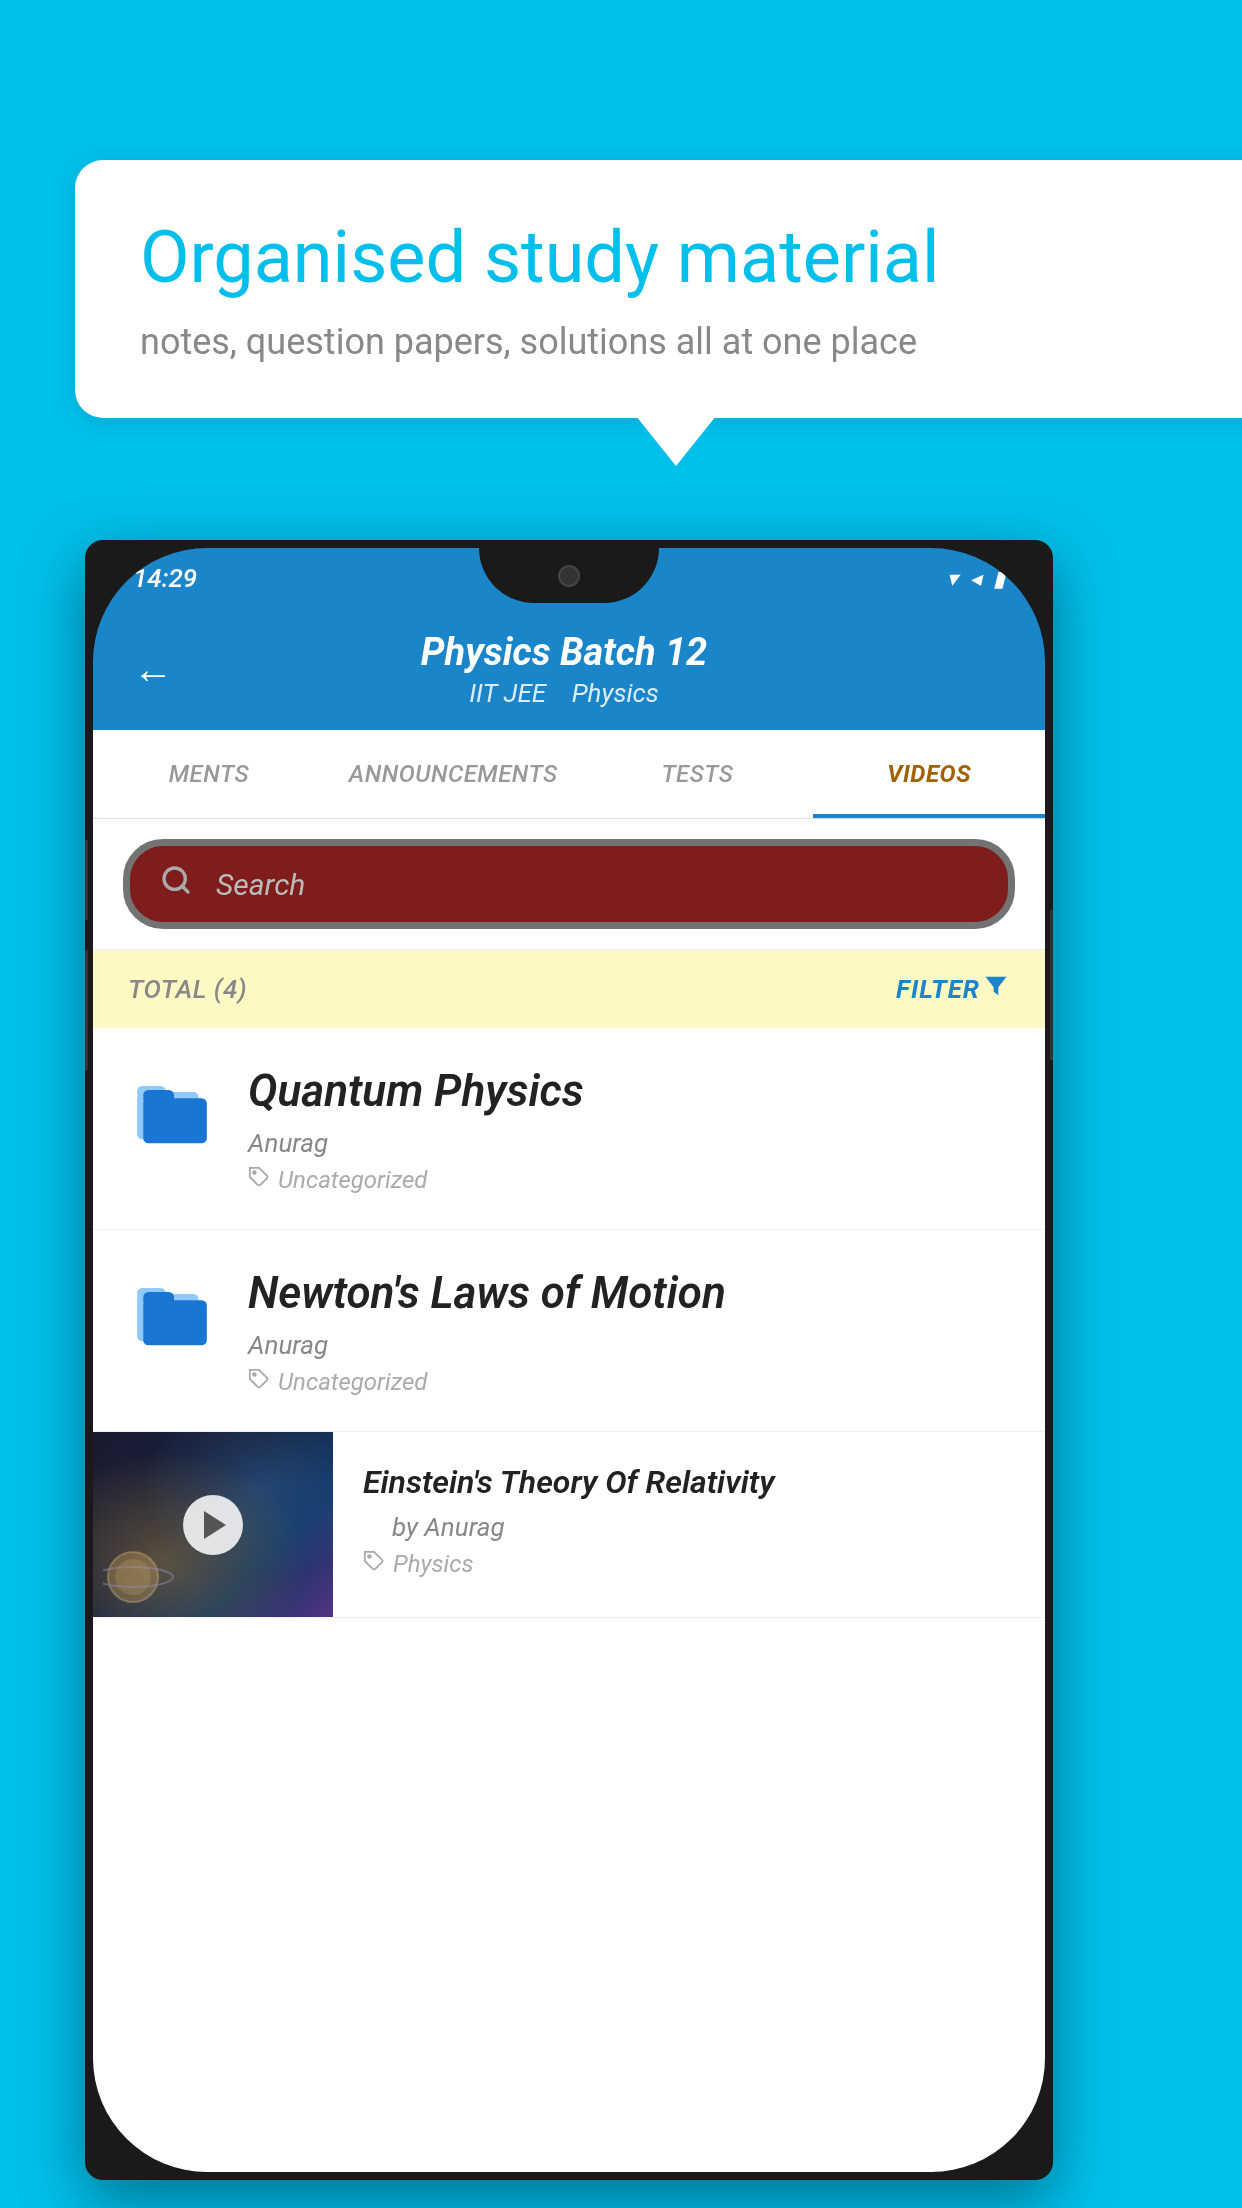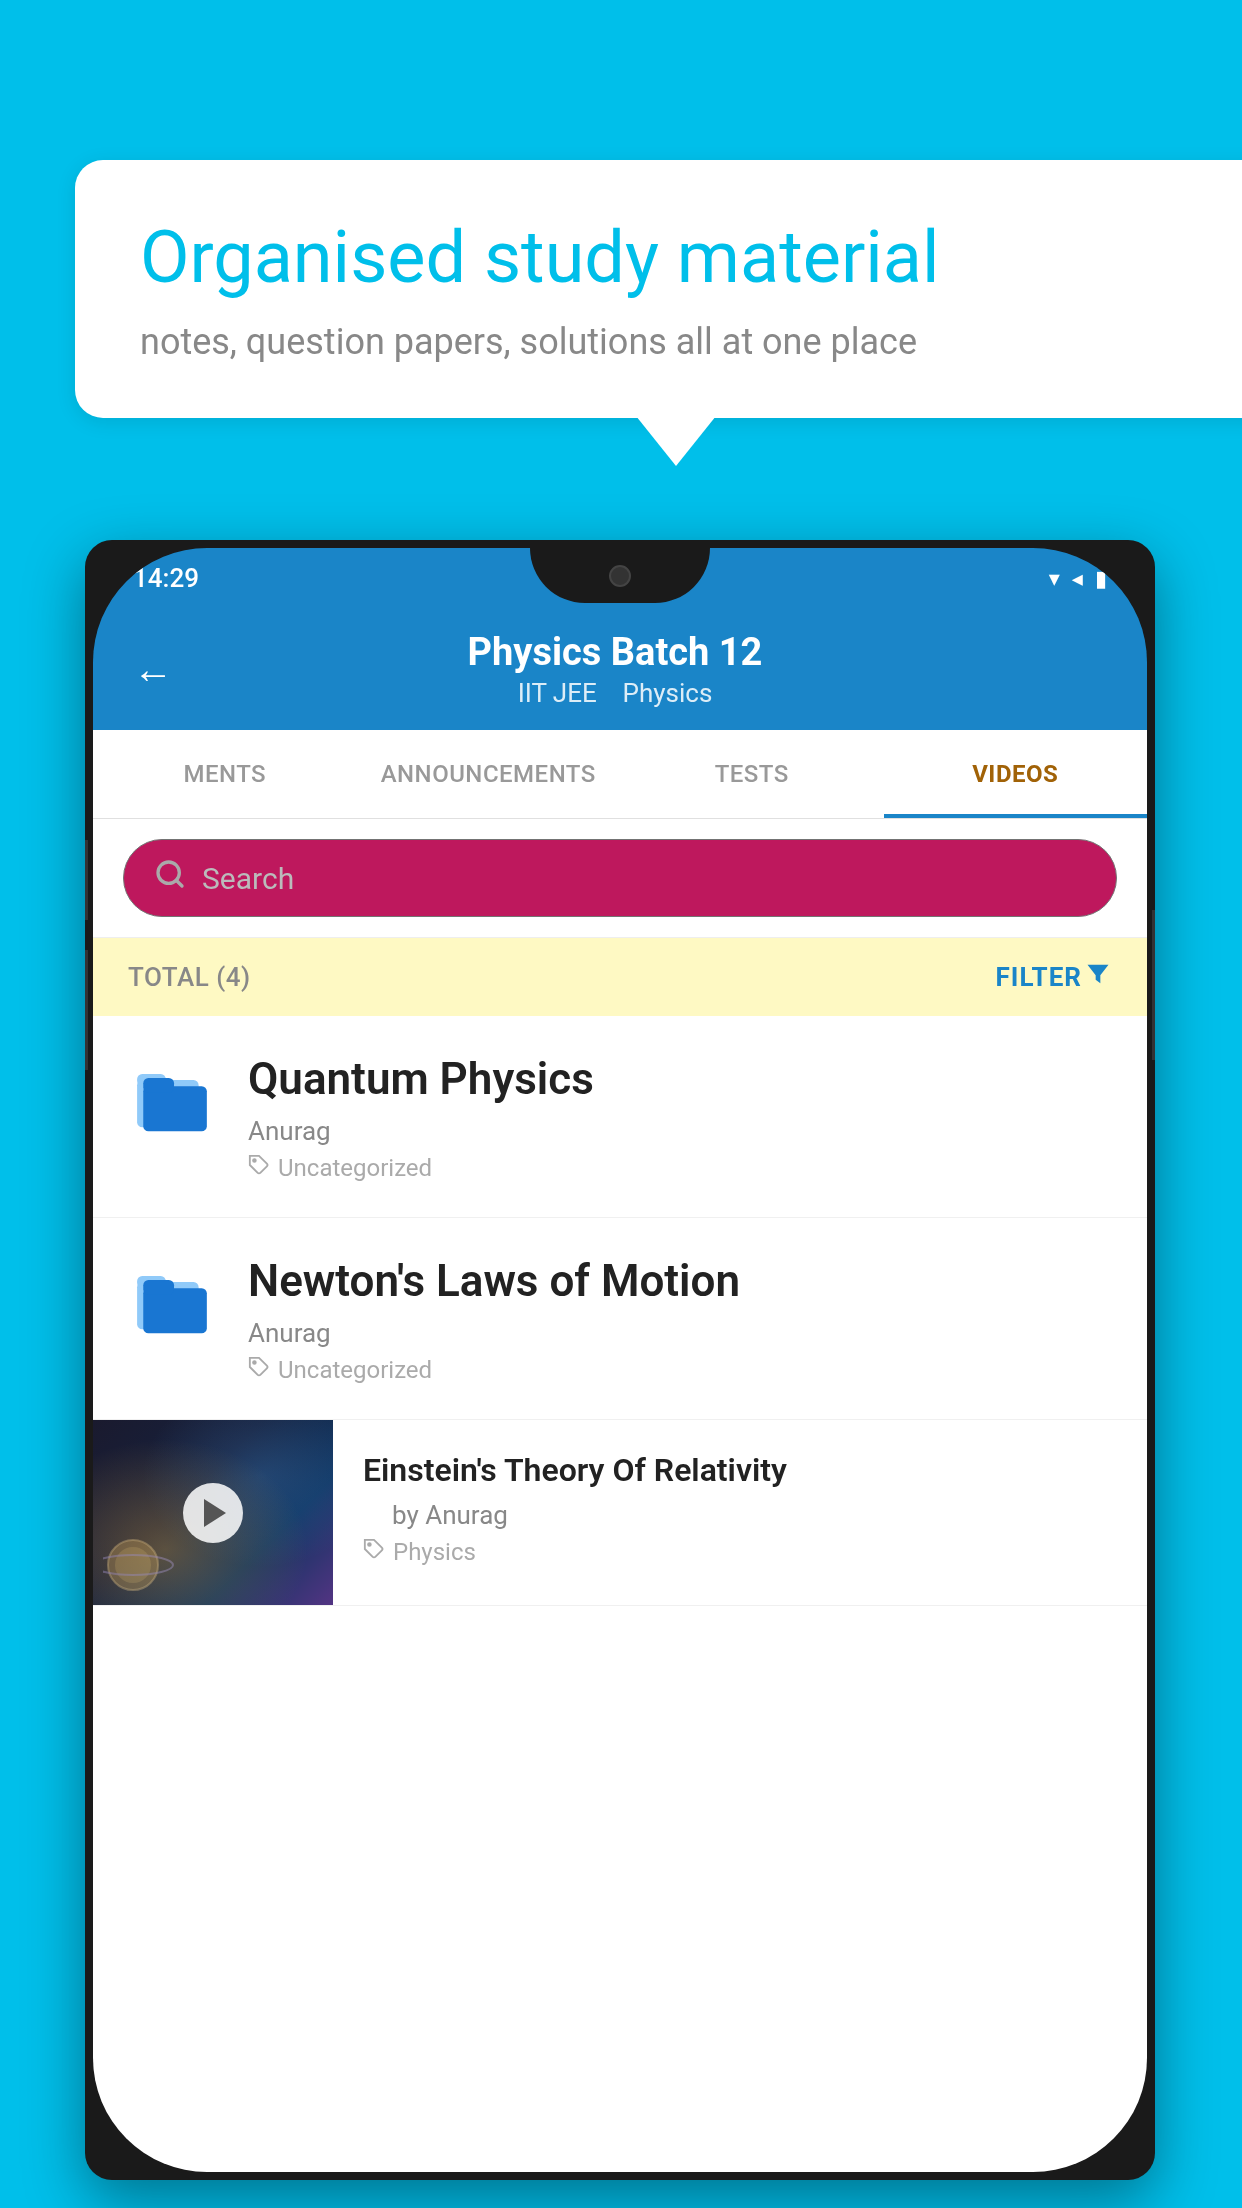--- a/index.html
+++ b/index.html
@@ -51,26 +51,27 @@
       font-size: 36px;
       color: #888;
       font-weight: 400;
     }
 
     
     .phone-frame {
       position: absolute;
       top: 540px;
       left: 85px;
-      width: 1070px;
+      width: 968px;
       height: 1640px;
       background: #1a1a1a;
-      border-radius: 27px;
+      border-radius: 18px;
       box-shadow: 0 20px 60px rgba(0,0,0,0.4);
       overflow: hidden;
+      font-style: italic;
     }
 
     
     .phone-inner {
       position: absolute;
       top: 8px;
       left: 8px;
       right: 8px;
       bottom: 8px;
       background: #1a1a1a;
@@ -199,25 +200,25 @@
     
     .search-container {
       background: white;
       padding: 20px 30px;
       border-bottom: 1px solid #eee;
     }
 
     .search-bar {
       display: flex;
       align-items: center;
-      background: #be185d;
+      background: #7f1d1d;
       border-radius: 40px;
       padding: 18px 30px;
-      gap: 16px;
-      border: 1px solid #737373;
+      gap: 24px;
+      border: 7px solid #737373;
     }
 
     .search-icon-svg {
       color: #aaa;
       font-size: 32px;
     }
 
     .search-text {
       font-size: 30px;
       color: #bbb;

